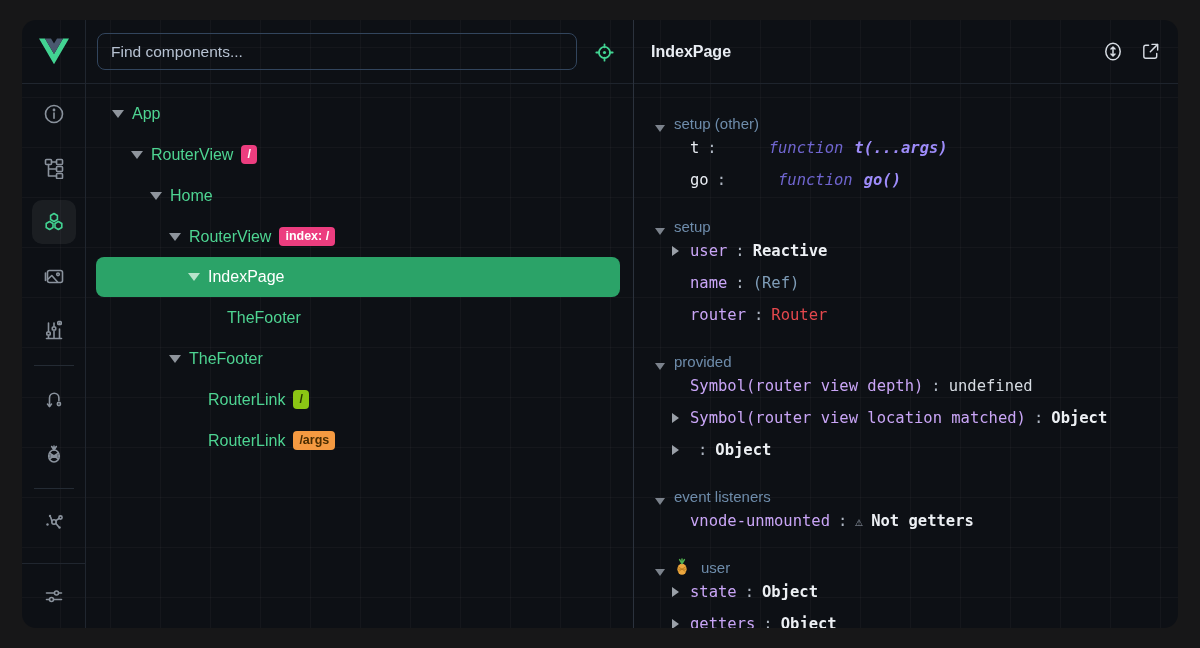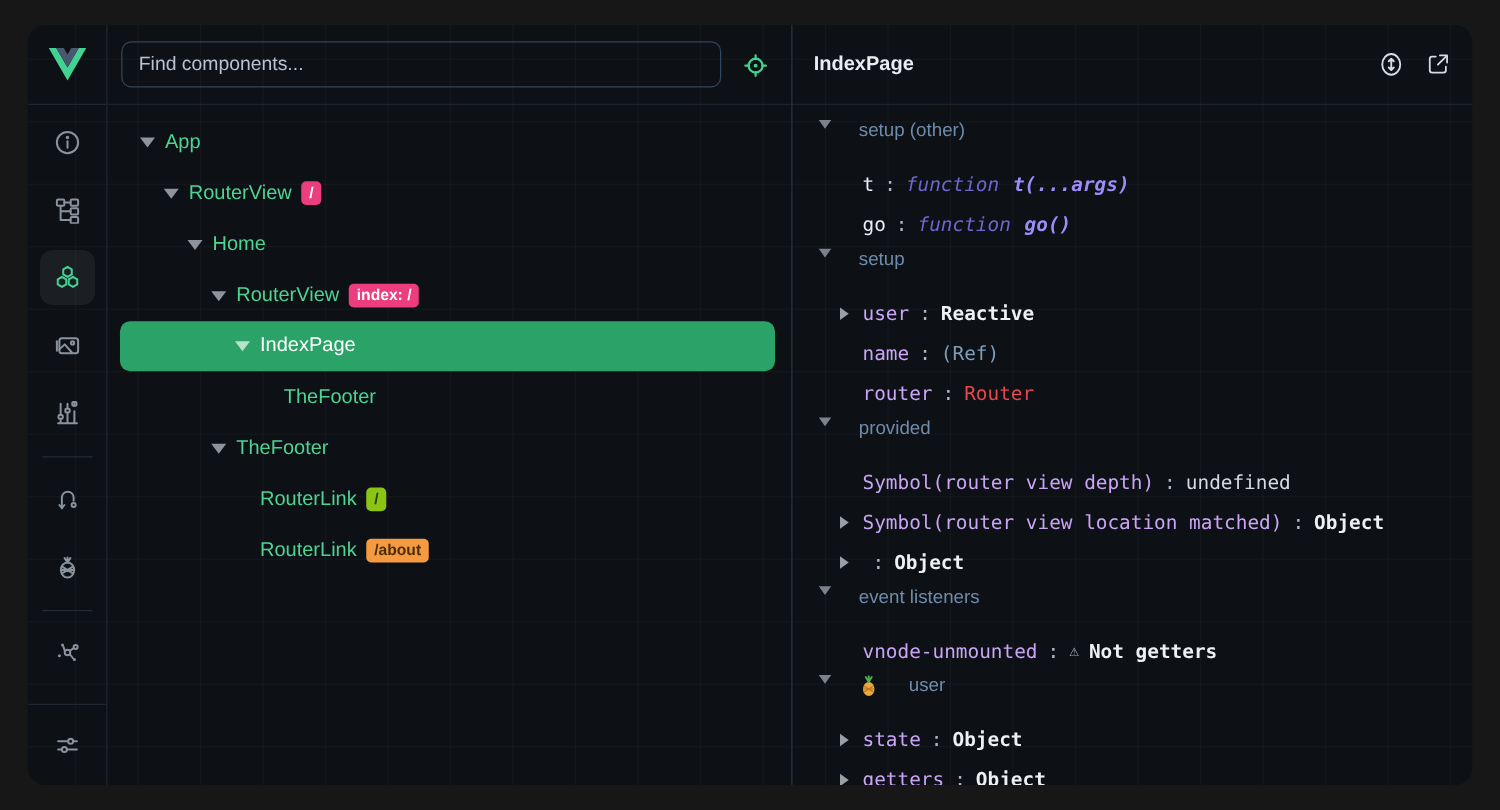--- a/index.html
+++ b/index.html
@@ -64,33 +64,33 @@
   .trow.selected .caret-down { border-top-color:#b7e3cb; }
   .badge { font-size:12.5px; line-height:1; padding:3px 6px 4px; border-radius:4px; font-weight:600; }
   .badge.pink   { background:#ec3d7f; color:#ffffff; }
   .badge.lime   { background:#8bc514; color:#2b3a00; }
   .badge.orange { background:#f59a41; color:#4a2d00; }
 
   
   .inspector { position:absolute; left:612px; top:64px; right:0; bottom:0;
                overflow:hidden; padding-top:12px; }
   .section { margin-bottom:3px; }
-  .sec-head { height:36px; display:flex; align-items:flex-start; gap:22px; padding-left:21px;
+  .sec-head { height:36px; display:flex; align-items:flex-end; gap:9px; padding-left:21px;
               font-size:15px; color:#6e8cab; cursor:pointer; }
   .sec-caret { width:0; height:0; border-left:5.5px solid transparent;
                border-right:5.5px solid transparent; border-top:7px solid #7b828c; }
   .kv { height:32px; display:flex; align-items:center; white-space:nowrap;
         padding-left:38px; font-size:15.5px; font-family:"DejaVu Sans Mono", monospace; }
   .exp { width:9px; flex:0 0 9px; margin-right:9px; display:flex; cursor:pointer; }
   .caret-right { width:0; height:0; border-top:5.5px solid transparent;
                  border-bottom:5.5px solid transparent; border-left:7px solid #9aa0a8; }
   .key { color:#c9a5f6; }
   .key.fn { color:#e9edf3; }
   .sep { color:#aeb6c2; margin:0 8px; }
-  .kw  { color:#6f65cf; font-style:italic; margin-right:11px; }
+  .kw  { color:#6f65cf; font-style:italic; margin-right:11px;margin-left:44px; }
   .sig { color:#9e8cfa; font-style:italic; font-weight:bold; }
   .val-strong { color:#edf0f4; font-weight:bold; }
   .val-plain  { color:#d6dbe2; }
   .val-ref    { color:#7f9db8; margin-left:0; }
   .val-err    { color:#e5484d; }
   .warn-glyph { color:#9aa4b2; margin-right:8px; font-size:13px; }
   .pinia-ico  { width:16px; height:18px; margin-right:2px; }
 </style>
 </head>
 <body>
@@ -269,21 +269,21 @@
 
     <div class="trow" style="--lvl:4">
       <span class="caret-slot"></span>
       <span>RouterLink</span>
       <span class="badge lime">/</span>
     </div>
 
     <div class="trow" style="--lvl:4">
       <span class="caret-slot"></span>
       <span>RouterLink</span>
-      <span class="badge orange">/about</span>
+      <span class="badge orange">/args</span>
     </div>
   </div>
 
   <div class="inspector">
 
     <div class="section">
       <div class="sec-head">
         <span class="sec-caret"></span>
         <span>setup (other)</span>
       </div>

